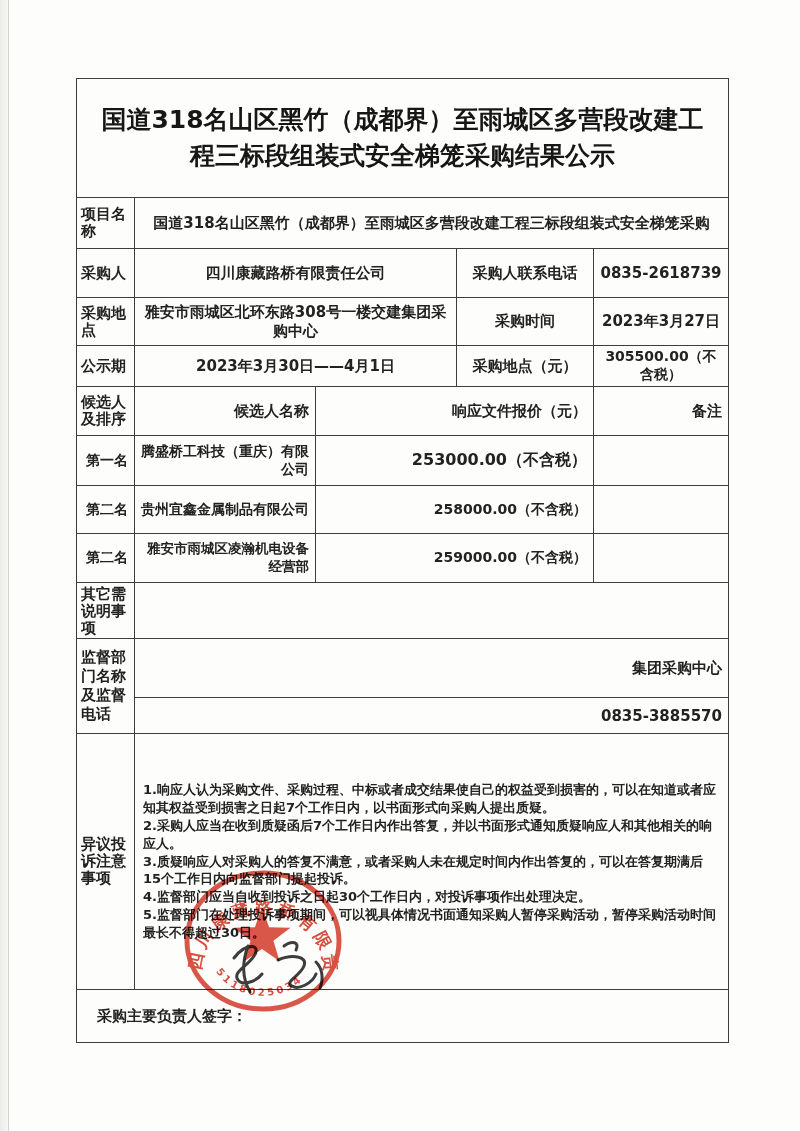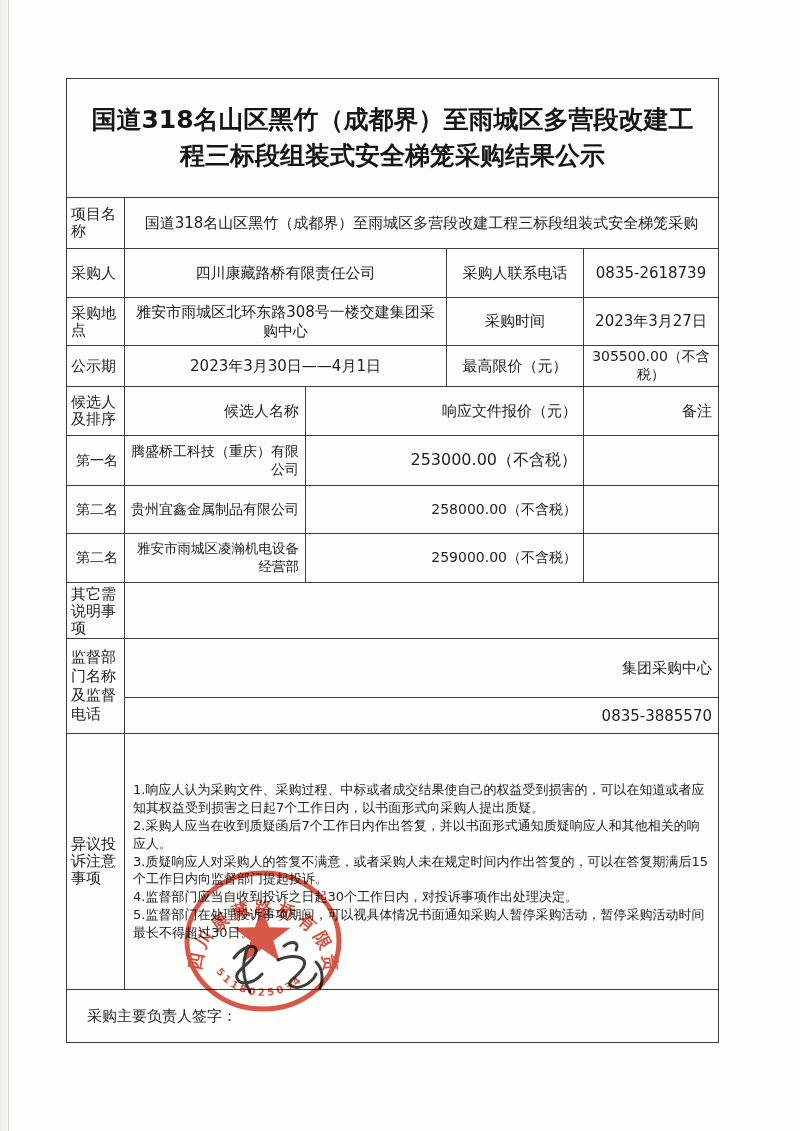--- a/index.html
+++ b/index.html
@@ -7,29 +7,30 @@
     width:800px;height:1131px;position:relative;
     background:#fdfdfb;overflow:hidden;
     font-family:"DejaVu Sans","Liberation Sans",sans-serif;
     color:#1f1f1f;
   }
   
   .paper-edge-left{position:absolute;left:8px;top:0;width:1px;height:1131px;background:#d4d4cf;}
   .paper-shade-left{position:absolute;left:0;top:0;width:8px;height:1131px;background:linear-gradient(to right,#ececе8,#f7f7f4);background:linear-gradient(to right,#ecece8,#f7f7f4);}
 
   .doc-table{
-    position:absolute;left:66px;top:78px;width:652px;
+    position:absolute;left:76px;top:78px;width:652px;
     border-collapse:collapse;table-layout:fixed;
     font-size:15px;color:#222;
   }
   .doc-table td{
     border:1.6px solid #3d3d3d;
     padding:2px 6px;
     vertical-align:middle;
     overflow:hidden;
+    font-weight:bold;
   }
   td.title-cell{
     height:110px;text-align:center;
     font-size:25px;font-weight:bold;line-height:1.45;
     padding:4px 12px;color:#161616;
   }
   td.lbl{padding:2px 4px;text-align:left;line-height:17px;}
   td.key{text-align:center;}
   td.val{text-align:center;}
   td.left{text-align:center;}
@@ -78,21 +79,21 @@
   <tr>
     <td class="lbl" style="height:43px">采购地点</td>
     <td colspan="2" class="left" style="line-height:1.25">雅安市雨城区北环东路308号一楼交建集团采购中心</td>
     <td class="key">采购时间</td>
     <td class="val">2023年3月27日</td>
   </tr>
 
   <tr>
     <td class="lbl" style="height:36px">公示期</td>
     <td colspan="2" class="left">2023年3月30日——4月1日</td>
-    <td class="key">最高限价（元）</td>
+    <td class="key">采购地点（元）</td>
     <td class="val" style="font-size:14px">305500.00（不含税）</td>
   </tr>
 
   <tr>
     <td class="lbl" style="height:44px">候选人及排序</td>
     <td class="center">候选人名称</td>
     <td colspan="2" class="center">响应文件报价（元）</td>
     <td class="center">备注</td>
   </tr>
 

